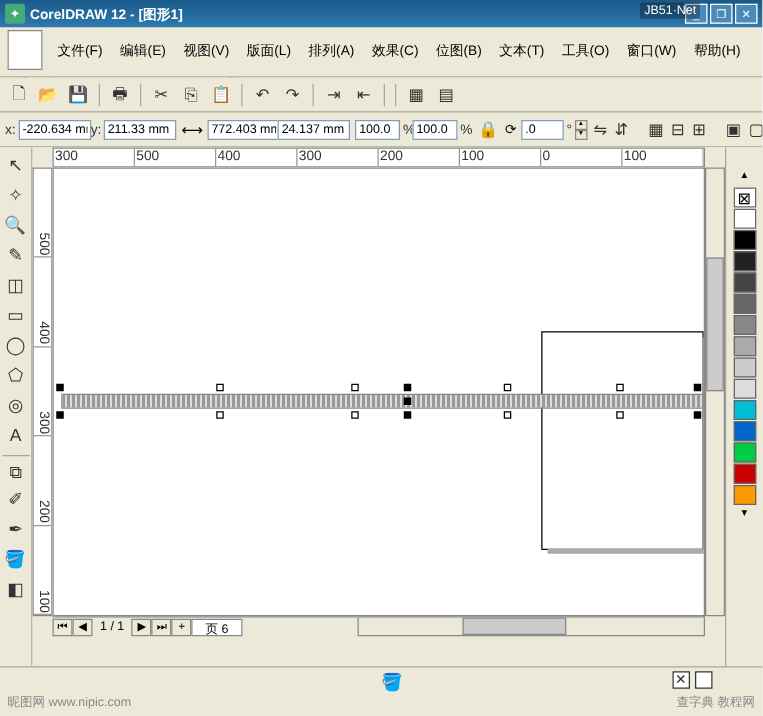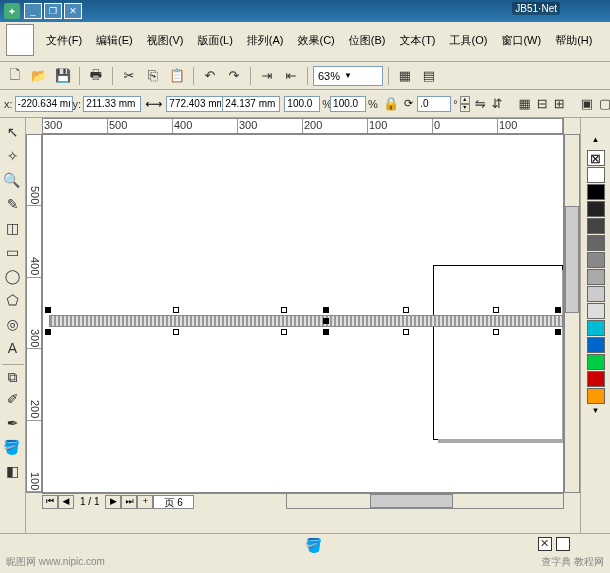--- a/index.html
+++ b/index.html
@@ -58,20 +58,21 @@
 .fill-ind { position: absolute; right: 40px; bottom: 22px; display: flex; align-items: center; gap: 4px; }
 .fill-ind .box { width: 14px; height: 14px; border: 1px solid #333; background: #fff; position: relative; }
 .fill-ind .box.x::after { content: '✕'; position: absolute; top: -1px; left: 1px; font-size: 11px; color: #333; }
 .bucket { position: absolute; left: 50%; bottom: 20px; font-size: 14px; }
 </style>
 </head>
 <body>
 
 <div class="titlebar">
   <span class="icon">✦</span>
+  <span class="title">CorelDRAW 12 - [图形1]</span>
   <span class="wm">JB51·Net</span>
   <div class="ctrl">
     <span>_</span>
     <span>❐</span>
     <span>✕</span>
   </div>
 </div>
 
 <div class="menubar">
   <div class="doc-icon"></div>
@@ -99,24 +100,20 @@
   <div class="tbtn">✂</div>
   <div class="tbtn">⎘</div>
   <div class="tbtn">📋</div>
   <div class="tsep"></div>
   <div class="tbtn">↶</div>
   <div class="tbtn">↷</div>
   <div class="tsep"></div>
   <div class="tbtn">⇥</div>
   <div class="tbtn">⇤</div>
   <div class="tsep"></div>
-  <div class="combo" style="width:70px">
-    <span>63%</span>
-    <span class="arr">▼</span>
-  </div>
   <div class="tsep"></div>
   <div class="tbtn">▦</div>
   <div class="tbtn">▤</div>
 </div>
 
 <div class="propbar">
   <div class="propfield">
     <span class="lbl">x:</span>
     <input value="-220.634 mm" style="">
   </div>

